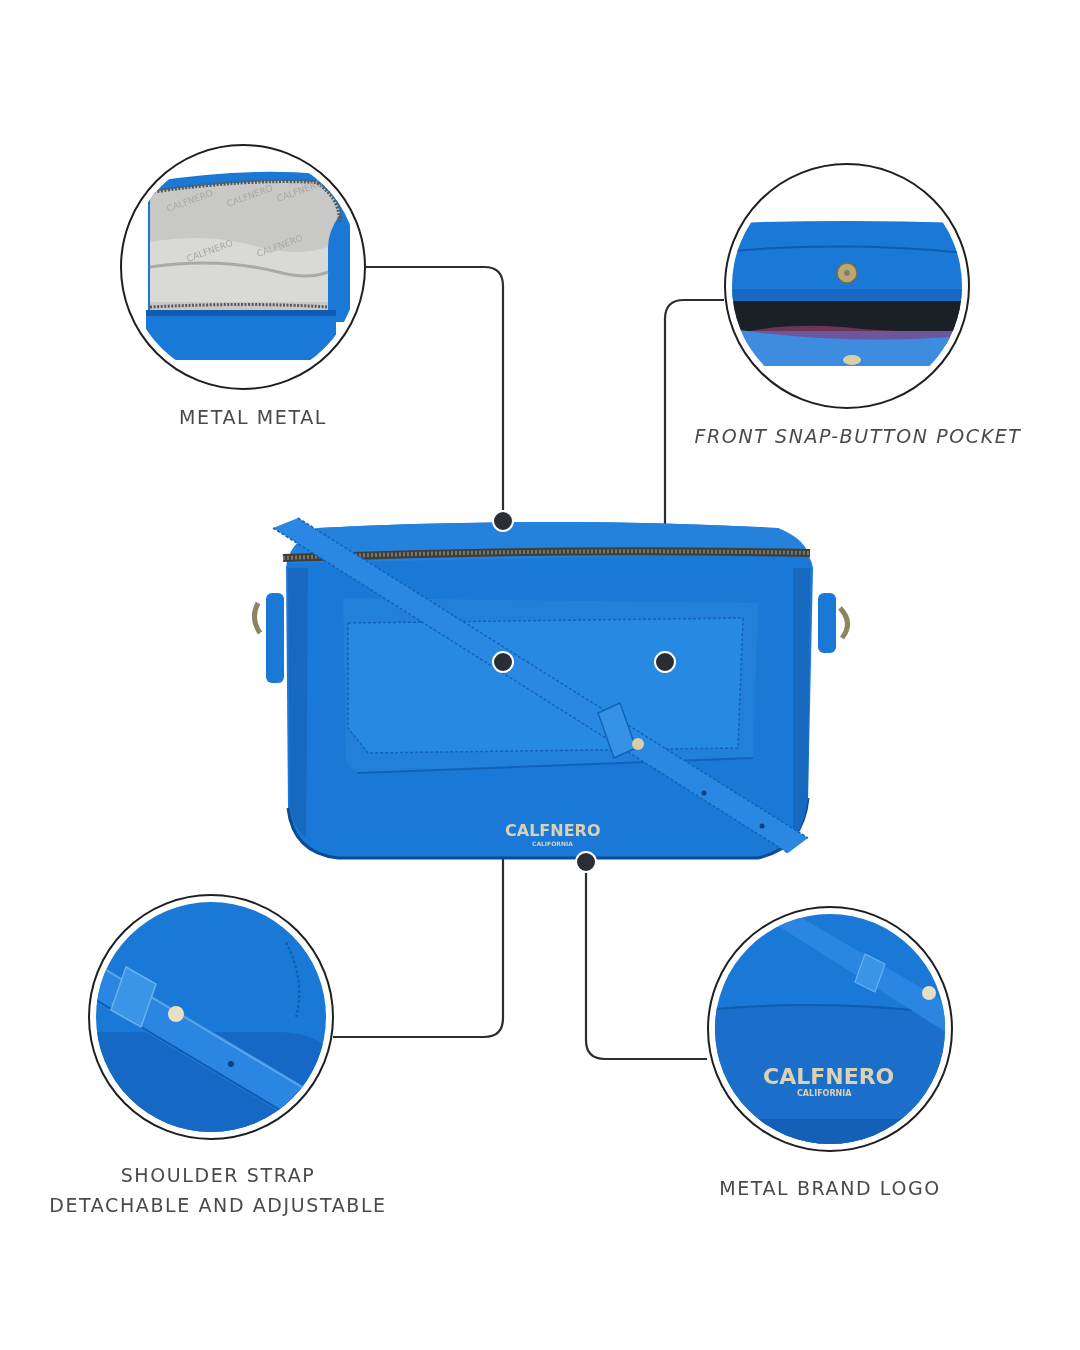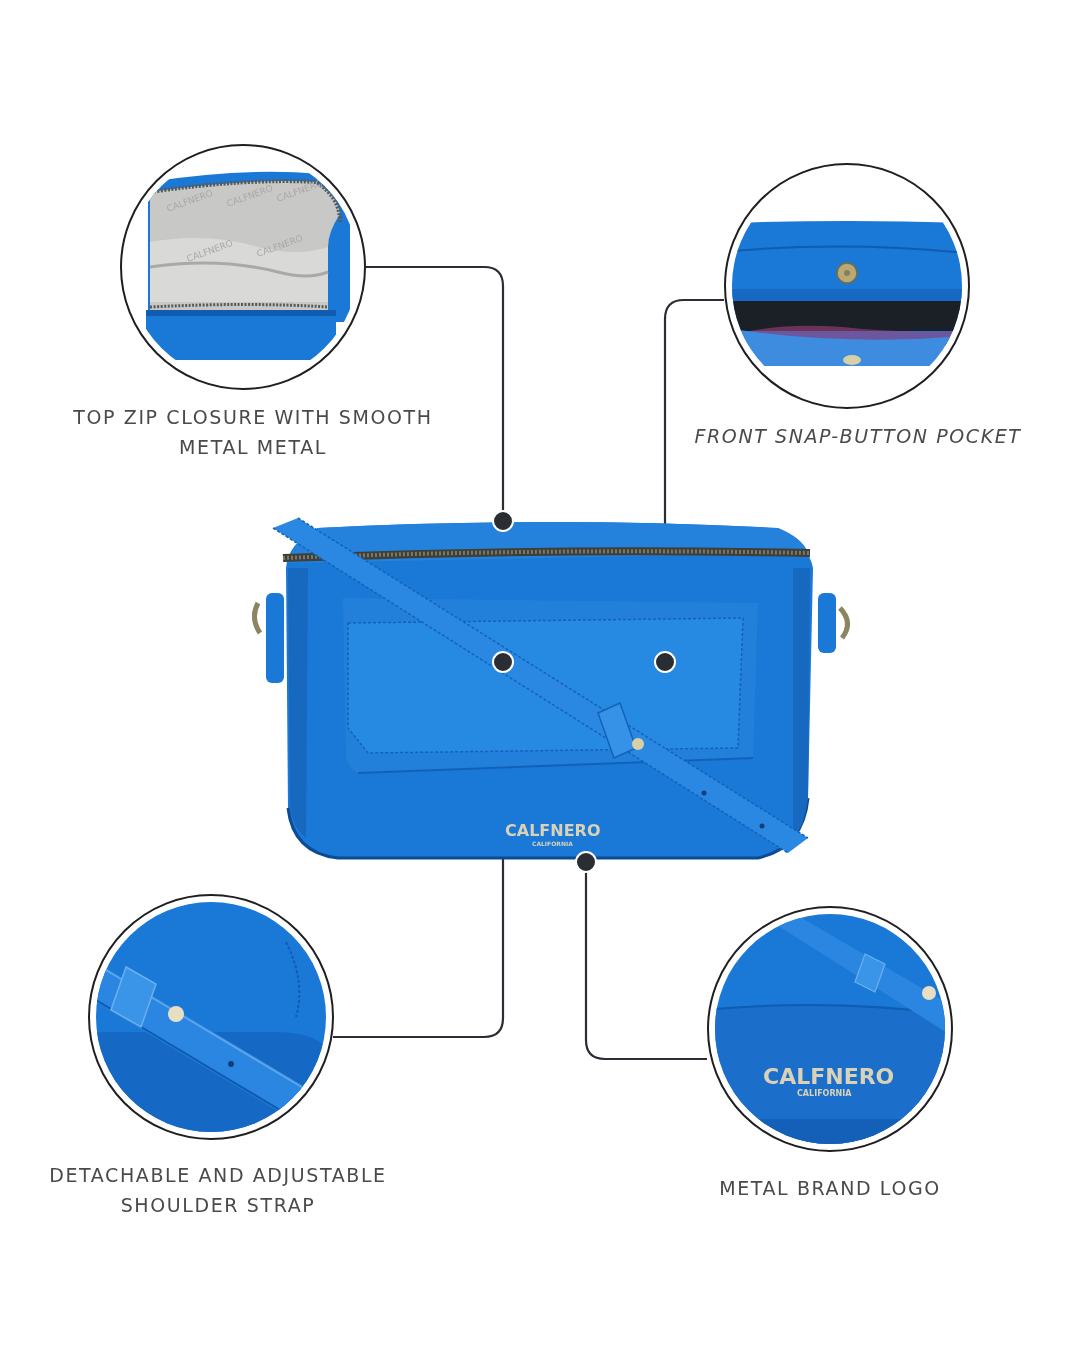--- a/index.html
+++ b/index.html
@@ -92,29 +92,28 @@
       <path d="M150 40 L170 50 L160 78 L140 68 Z" fill="#3a95e8" stroke="#6bb0ef" stroke-width="1.2"></path>
       <circle cx="214" cy="79" r="7" fill="#e8dfc2"></circle>
       <text class="logo-text" x="48" y="170" font-size="22">CALFNERO</text>
       <text class="logo-text" x="82" y="182" font-size="8">CALIFORNIA</text>
       <rect x="0" y="205" width="234" height="29" fill="#1460b8"></rect>
     </svg>
   </div>
 </div>
 
 <div class="caption" style="left:60px;top:402px;width:386px;">
-  <div>TOP ZIP CLOSURE WITH SMOOTH</div>
   <div>METAL METAL</div>
 </div>
 <div class="caption" style="left:680px;top:421px;width:356px;font-style:italic;">
   <div>FRONT SNAP-BUTTON POCKET</div>
 </div>
 <div class="caption" style="left:40px;top:1160px;width:356px;">
+  <div>SHOULDER STRAP</div>
   <div>DETACHABLE AND ADJUSTABLE</div>
-  <div>SHOULDER STRAP</div>
 </div>
 <div class="caption" style="left:700px;top:1173px;width:260px;">
   <div>METAL BRAND LOGO</div>
 </div>
 
 <div class="bag">
   <svg width="610" height="360" viewBox="0 0 610 360">
 
     <path d="M10 95 Q2 110 12 125" fill="none" stroke="#8d8463" stroke-width="5"></path>
     <rect x="18" y="85" width="18" height="90" rx="6" fill="#1a78d6"></rect>

